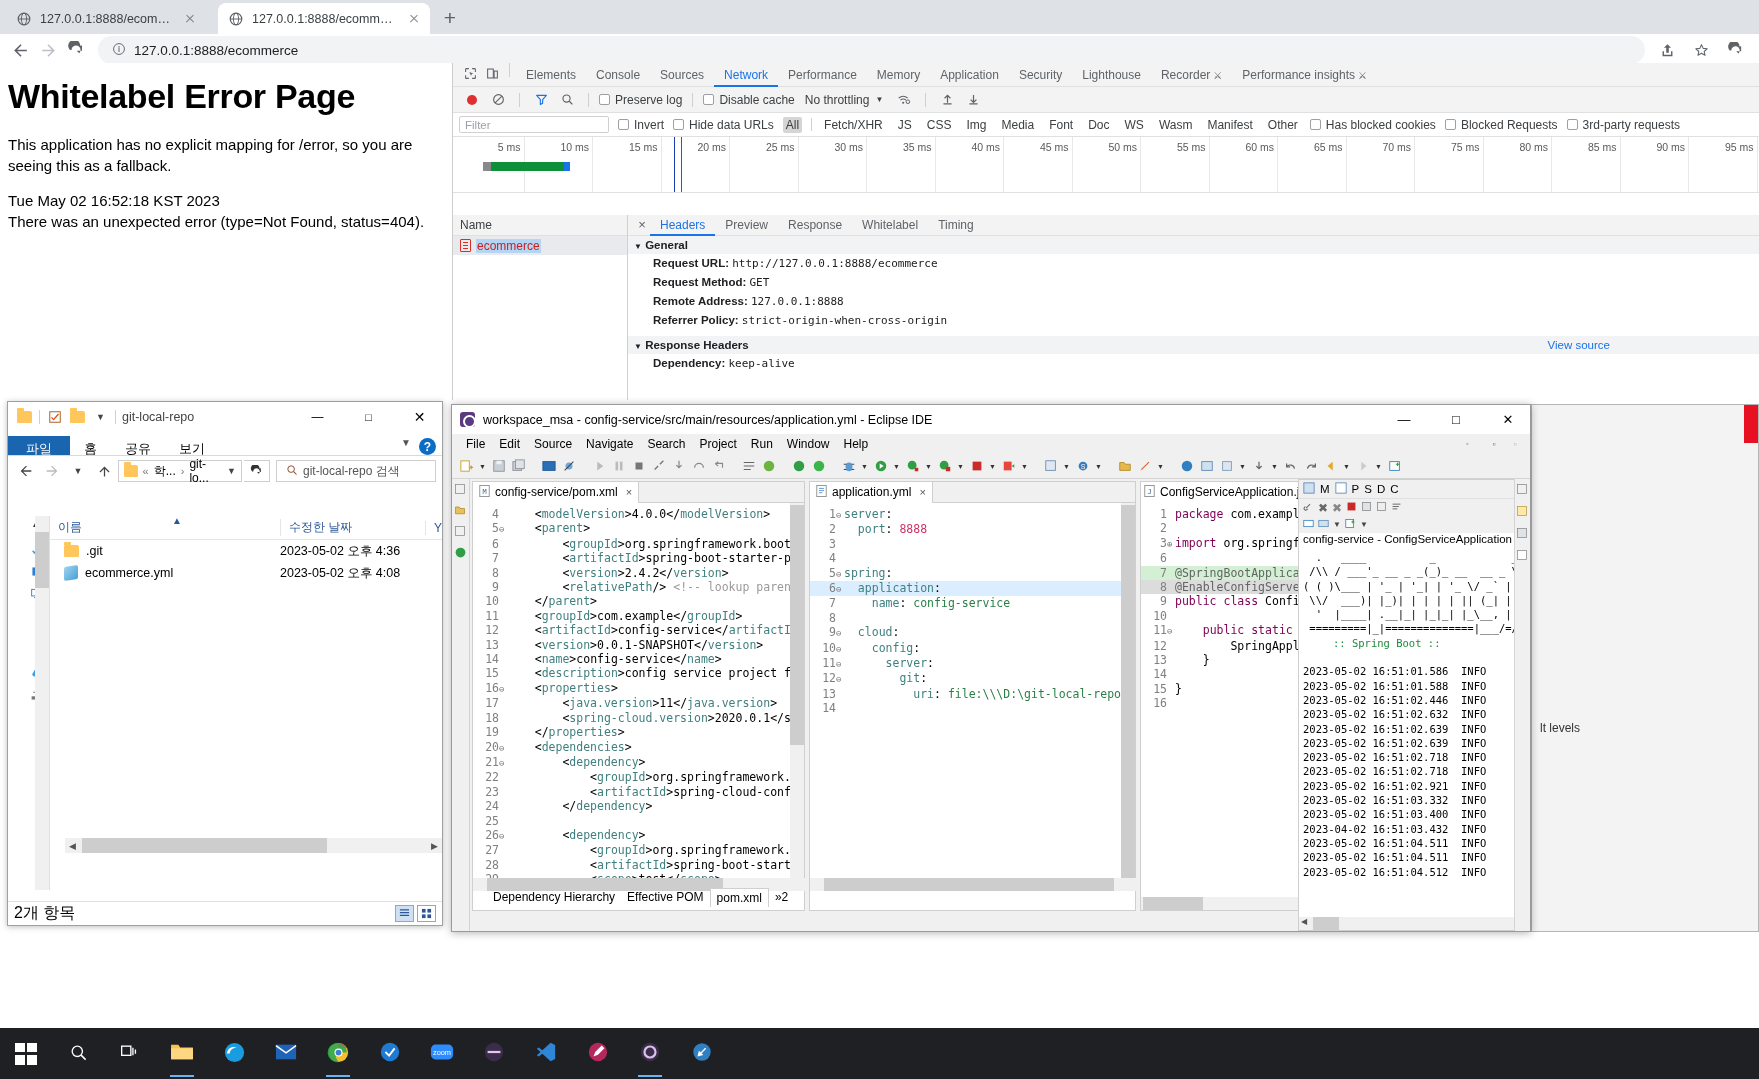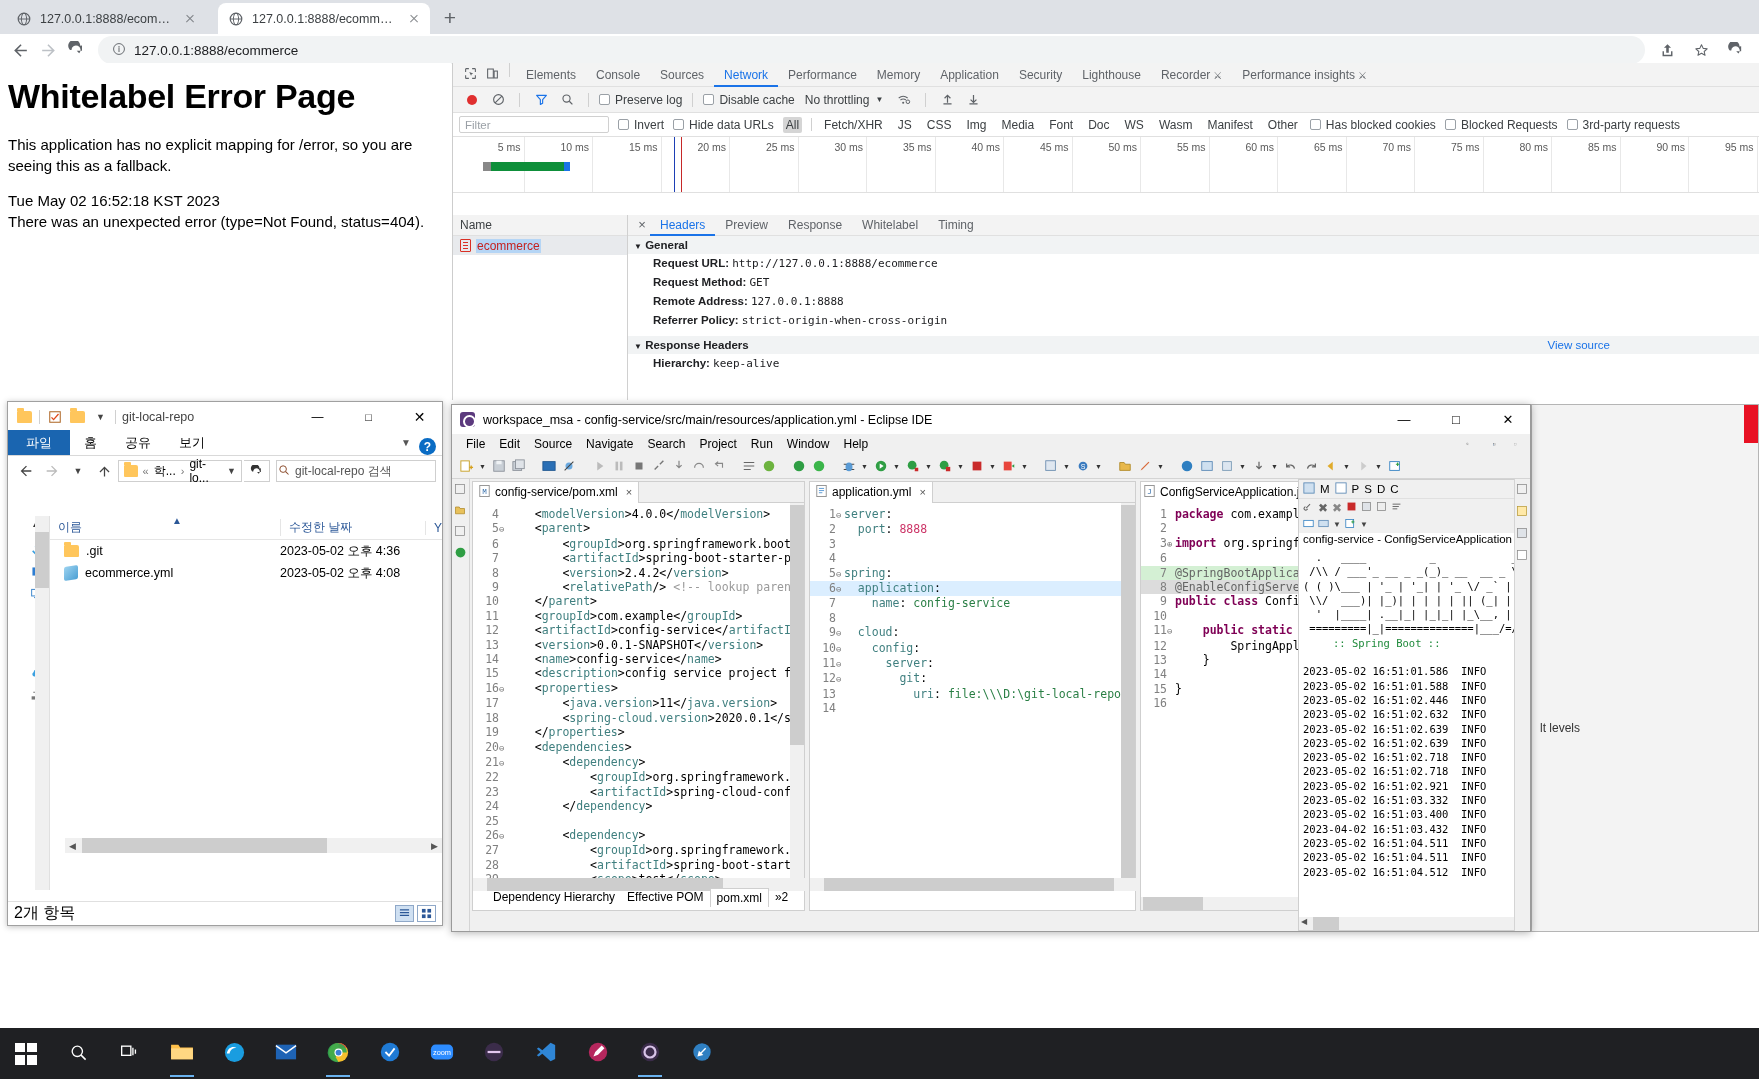--- a/index.html
+++ b/index.html
@@ -92,34 +92,34 @@
   #explorer { position:absolute; left:7px; top:401px; width:436px; height:525px; background:#fff;
               border:1px solid #a0a0a0; box-shadow:0 1px 6px rgba(0,0,0,.25); font-size:12px; color:#000; }
   #ex-title { height:29px; display:flex; align-items:center; padding-left:8px; gap:6px; background:#fff; }
   .ex-qa { width:17px; height:17px; display:flex; align-items:center; justify-content:center; }
   .folder-ico { width:15px; height:12px; background:#ffc65c; border-radius:1px 2px 1px 1px; position:relative; }
   .folder-ico:before { content:""; position:absolute; left:0; top:-3px; width:7px; height:3px; background:#ffc65c; border-radius:1px 1px 0 0;}
   .ex-divider { width:1px; height:14px; background:#d0d0d0; }
   #ex-title .ttl { flex:1; color:#444; font-size:12.5px; }
   .winbtn { width:45px; height:29px; display:flex; align-items:center; justify-content:center; color:#000; }
   #ex-ribbon { height:25px; display:flex; align-items:flex-end; border-bottom:1px solid #d9d9d9; background:#fff;}
-  .rb { height:25px; line-height:25px; padding:0 14px; font-size:13px; color:#000; }
+  .rb { height:19px; line-height:25px; padding:0 14px; font-size:13px; color:#000; }
   .rb.file { background:#1a65b0; color:#fff; padding:0 18px; }
   #ex-ribbon .spacer { flex:1; }
   .rb-chev { width:22px; height:25px; line-height:25px; text-align:center; color:#555; font-size:10px;}
   .help-ico { width:17px; height:17px; border-radius:50%; background:#0a6cc4; color:#fff; font-size:12px; font-weight:bold;
               display:flex; align-items:center; justify-content:center; margin:4px 6px 0 2px;}
   #ex-addrbar { height:30px; display:flex; align-items:center; gap:2px; padding:0 6px; background:#fff; }
   .ab-ico { width:24px; height:24px; display:flex; align-items:center; justify-content:center; color:#444; }
   .ab-ico.dim { color:#b8b8b8; }
   #ex-path { flex:1; height:22px; border:1px solid #cfcfcf; background:#fff; display:flex; align-items:center; gap:5px; padding:0 5px; font-size:12px; }
   #ex-path .sep { color:#777; font-size:11px; }
   #ex-path .dd { margin-left:auto; color:#444; font-size:9px; }
   .ab-refresh { width:26px; height:22px; border:1px solid #cfcfcf; border-left:none; display:flex; align-items:center; justify-content:center; color:#333; }
-  #ex-search { width:160px; height:22px; border:1px solid #cfcfcf; background:#fff; display:flex; align-items:center; gap:5px; padding:0 1px; font-size:12px; color:#555; margin-left:4px;}
+  #ex-search { width:160px; height:22px; border:1px solid #cfcfcf; background:#fff; display:flex; align-items:center; gap:5px; padding:0 9px; font-size:12px; color:#555; margin-left:4px;}
   #ex-body { position:absolute; left:0; top:114px; width:434px; height:374px; display:flex; }
   #ex-nav { width:57px; border-right:1px solid #e0e0e0; background:#fff; position:relative; padding-top:22px;}
   .navitem { height:22px; display:flex; align-items:center; padding-left:22px; }
   #ex-nav .scroll-up { position:absolute; right:8px; top:2px; font-size:10px; color:#333; }
   #ex-nav .vsb { position:absolute; right:0; top:0; width:14px; height:374px; background:#f0f0f0; }
   #ex-nav .vsb .thumb { position:absolute; left:0; top:16px; width:14px; height:56px; background:#cdcdcd; }
   #ex-list { flex:1; position:relative; }
   #ex-collist { height:24px; display:flex; align-items:center; border-bottom:1px solid #e5e5e5; font-size:12px; color:#2b5797; }
   .colname { width:230px; padding-left:8px; position:relative;}
   .colname .sortarrow { position:absolute; left:122px; top:-4px; color:#2b5797; font-size:10px; }
@@ -159,21 +159,21 @@
   .ec-editor { background:#fff; border:1px solid #cfcfcf; position:relative; }
   .ec-tabbar { height:21px; background:#f0f0f0; display:flex; align-items:center; border-bottom:1px solid #cfcfcf; }
   .ec-tab { height:21px; background:#fff; display:flex; align-items:center; gap:5px; padding:0 6px; font-size:12px; color:#000; border-right:1px solid #cfcfcf;}
   .ec-tab .x { font-size:11px; color:#555; margin-left:3px;}
   .code { font-family:"DejaVu Sans Mono", monospace; font-size:11.5px; line-height:14.4px; white-space:pre; }
   .gut { color:#808080; text-align:right; width:26px; display:inline-block; }
   .fold { color:#777; width:8px; display:inline-block; font-size:9px;}
   .tag { color:#3f7f7f; }
   .tagb { color:#000; }
   .cmt { color:#9a9a9a; }
-  .kw { color:#7f0055; font-weight:bold; }
+  .kw { color:#7f0055; font-weight:normal; }
   .yk { color:#3f7f7f; }
   .ys { color:#2a7f45; }
   .yn { color:#cc3366; }
   .ann { color:#646464; }
   .hl { background:#dbeeff; }
   .hl2 { background:#d4f0d4; }
   .hl3 { background:#dcdcdc; }
   .vsb2 { position:absolute; right:0; top:21px; width:14px; bottom:0; background:#f0f0f0; }
   .vsb2 .thumb { position:absolute; left:0; width:14px; background:#cdcdcd; }
   .hsb2 { position:absolute; left:0; bottom:0; height:13px; background:#f0f0f0; width:100%;}
@@ -502,21 +502,21 @@
         <div class="kv"><b>Request URL:</b> <span class="v">http://127.0.0.1:8888/ecommerce</span></div>
         <div class="kv"><b>Request Method:</b> <span class="v">GET</span></div>
         <div class="kv"><b>Remote Address:</b> <span class="v">127.0.0.1:8888</span></div>
         <div class="kv"><b>Referrer Policy:</b> <span class="v">strict-origin-when-cross-origin</span></div>
 
         <div class="section-hdr" style="margin-top:6px;">
           <span style="font-size:8px;">▼</span>
           <span>Response Headers</span>
           <span class="viewsrc">View source</span>
         </div>
-        <div class="kv"><b>Hierarchy:</b> <span class="v">keep-alive</span></div>
+        <div class="kv"><b>Dependency:</b> <span class="v">keep-alive</span></div>
       </div>
     </div>
   </div>
 </div>
 
 <div id="bgwin">
   <div class="redbar"></div>
   <div class="txt">lt levels</div>
 </div>
 

